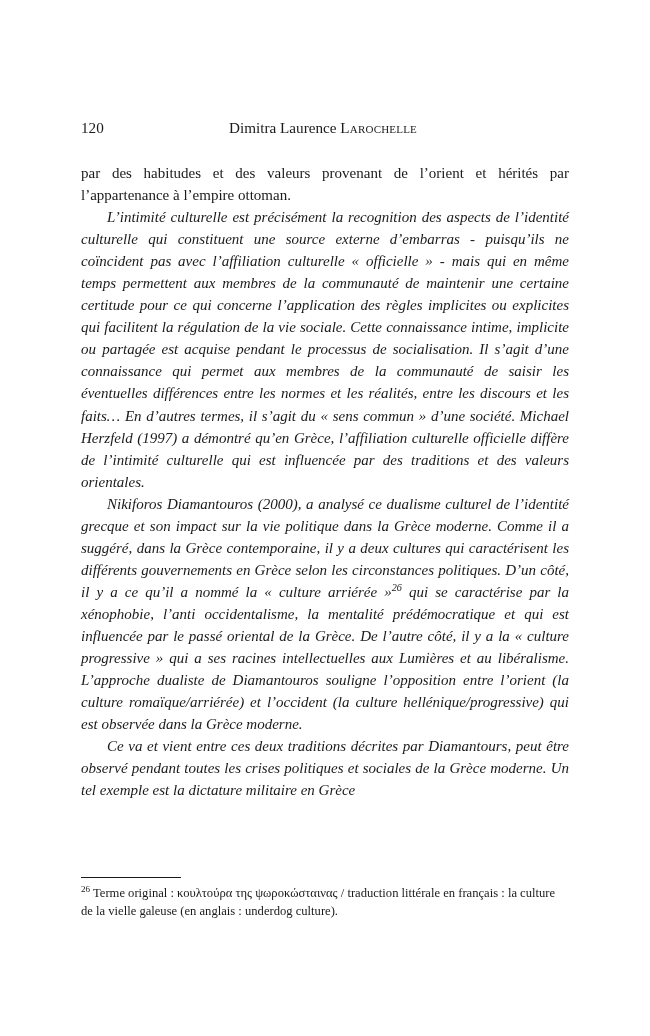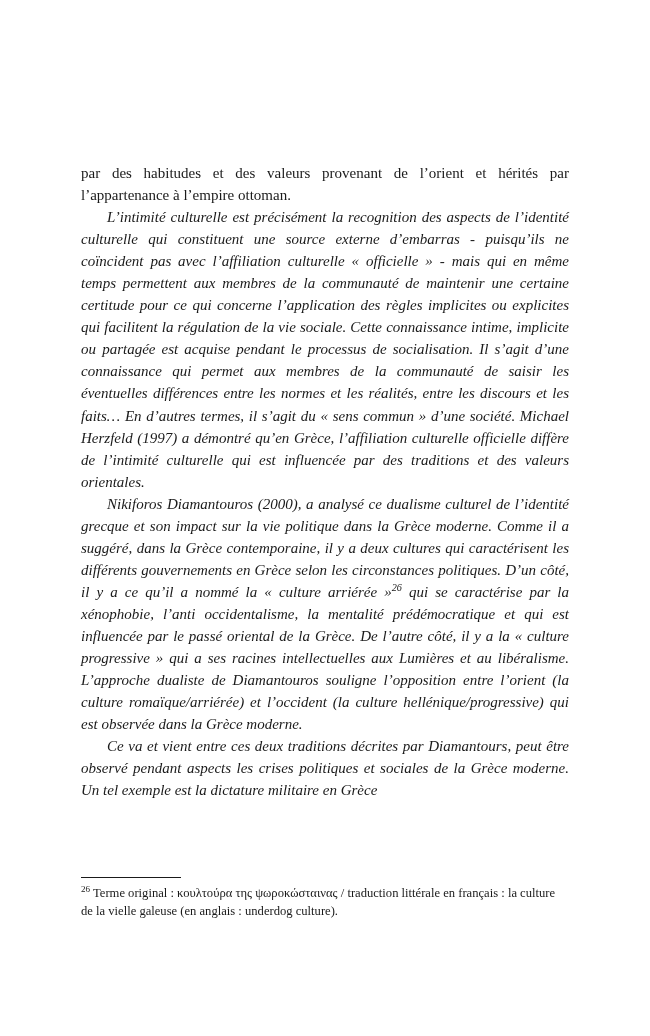--- a/index.html
+++ b/index.html
@@ -106,26 +106,30 @@
   .greek {
     font-family: "Liberation Serif", "DejaVu Serif", serif;
     text-align: right;
   }
 </style>
 </head>
 <body>
 
 <div class="page">
 
+  <div class="running-head">
+    <span class="folio">120</span>
+    <span class="head-title"><span>Dimitra Laurence</span> <span class="smallcaps">Larochelle</span></span>
+  </div>
 
   <div class="textblock">
     <p>par des habitudes et des valeurs provenant de l’orient et hérités par l’appartenance à l’empire ottoman.</p>
     <p class="indent">L’intimité culturelle est précisément la recognition des aspects de l’identité culturelle qui constituent une source externe d’embarras - puisqu’ils ne coïncident pas avec l’affiliation culturelle « officielle » - mais qui en même temps permettent aux membres de la communauté de maintenir une certaine certitude pour ce qui concerne l’application des règles implicites ou explicites qui facilitent la régulation de la vie sociale. Cette connaissance intime, implicite ou partagée est acquise pendant le processus de socialisation. Il s’agit d’une connaissance qui permet aux membres de la communauté de saisir les éventuelles différences entre les normes et les réalités, entre les discours et les faits… En d’autres termes, il s’agit du « sens commun » d’une société. Michael Herzfeld (1997) a démontré qu’en Grèce, l’affiliation culturelle officielle diffère de l’intimité culturelle qui est influencée par des traditions et des valeurs orientales.</p>
     <p class="indent"><span>Nikiforos Diamantouros (2000), a analysé ce dualisme culturel de l’identité grecque et son impact sur la vie politique dans la Grèce moderne. Comme il a suggéré, dans la Grèce contemporaine, il y a deux cultures qui caractérisent les différents gouvernements en Grèce selon les circonstances politiques. D’un côté, il y a ce qu’il a nommé la « culture arriérée »</span><sup class="fnref">26</sup><span> qui se caractérise par la xénophobie, l’anti occidentalisme, la mentalité prédémocratique et qui est influencée par le passé oriental de la Grèce. De l’autre côté, il y a la « culture progressive » qui a ses racines intellectuelles aux Lumières et au libéralisme. L’approche dualiste de Diamantouros souligne l’opposition entre l’orient (la culture romaïque/arriérée) et l’occident (la culture hellénique/progressive) qui est observée dans la Grèce moderne.</span></p>
-    <p class="indent">Ce va et vient entre ces deux traditions décrites par Diamantours, peut être observé pendant aspects les crises politiques et sociales de la Grèce moderne. Un tel exemple est la dictature militaire en Grèce</p>
+    <p class="indent">Ce va et vient entre ces deux traditions décrites par Diamantours, peut être observé pendant toutes les crises politiques et sociales de la Grèce moderne. Un tel exemple est la dictature militaire en Grèce</p>
   </div>
 
   <div class="footnote-rule"></div>
 
   <div class="footnote">
     <p><sup>26</sup><span class="greek"> Terme original : κουλτούρα της ψωροκώσταινας / traduction littérale en français : la culture de la vielle galeuse (en anglais : underdog culture).</span></p>
   </div>
 
 </div>
 

